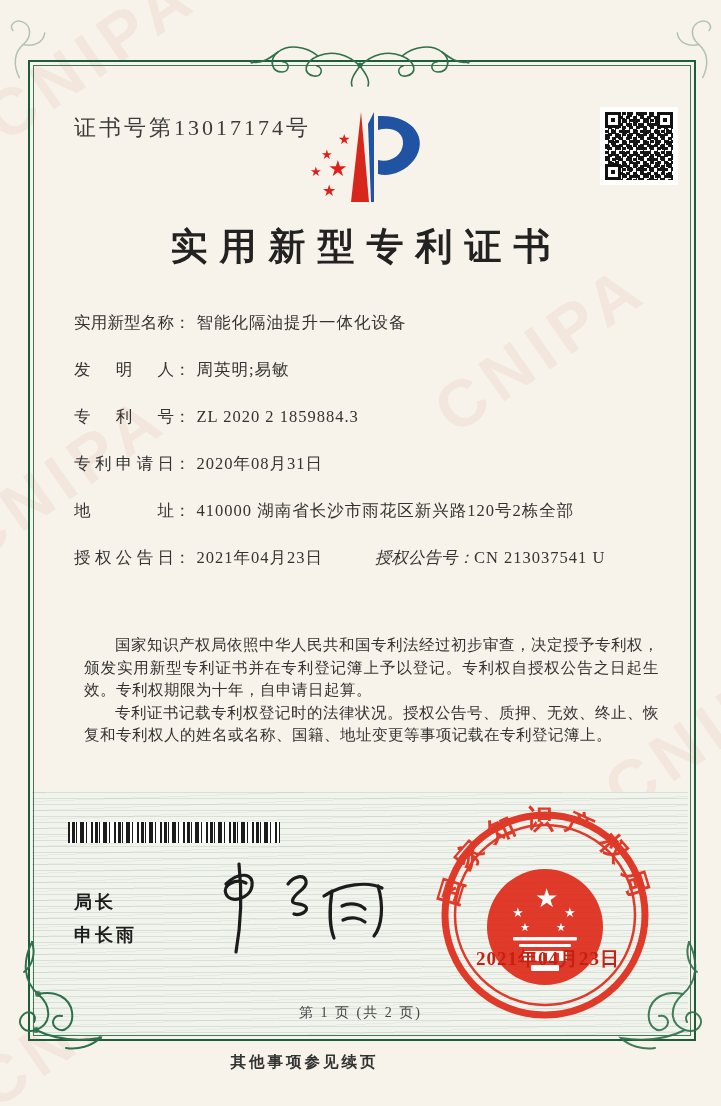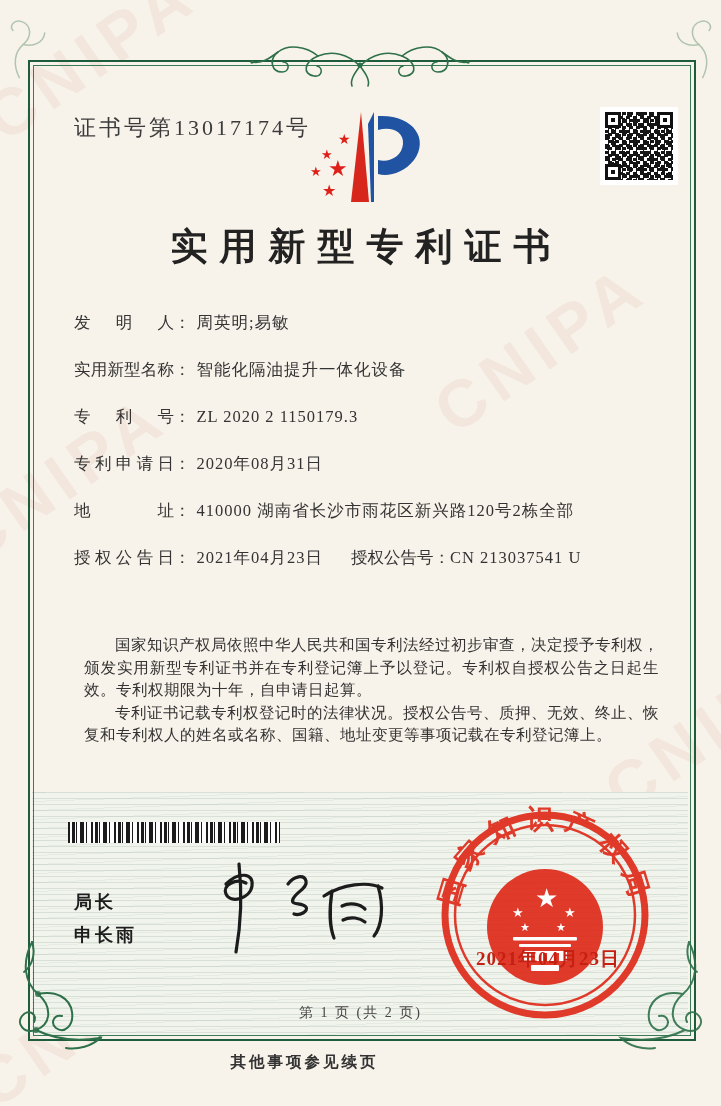--- a/index.html
+++ b/index.html
@@ -33,21 +33,21 @@
       background-size:7px 7px, 11px 11px;background-color:#fff;}
   .finder{position:absolute;width:16px;height:16px;border:3px solid #111;background:#fff;box-sizing:border-box;}
   .finder::after{content:"";position:absolute;left:3px;top:3px;width:4px;height:4px;background:#111;}
   .f-tl{left:0;top:0;} .f-tr{right:0;top:0;} .f-bl{left:0;bottom:0;}
   
   .fields{left:74px;top:311px;width:575px;font-size:16.5px;color:#333;}
   .frow{height:47px;line-height:24px;}
   .flabel{display:inline-block;width:100px;text-align:justify;text-align-last:justify;letter-spacing:0;}
   .fcolon{display:inline-block;margin-right:6px;}
   .fval{letter-spacing:1px;}
-  .frow7 .second{margin-left:28px;}
+  .frow7 .second{margin-left:52px;font-style:italic;}
   .paras{left:84px;top:634px;width:575px;font-size:15.5px;line-height:22.5px;
       text-align:justify;color:#333;}
   .paras p{margin:0;text-indent:2em;letter-spacing:.5px;}
   
   .barcode{left:68px;top:822px;width:212px;height:21px;
       background:repeating-linear-gradient(90deg,
         #1b1b1b 0 2px, #fdfdfd 2px 4px, #1b1b1b 4px 7px, #fdfdfd 7px 8px,
         #1b1b1b 8px 9px, #fdfdfd 9px 12px, #1b1b1b 12px 16px, #fdfdfd 16px 18px,
         #1b1b1b 18px 19px, #fdfdfd 19px 23px);}
   .signer{left:74px;top:886px;font-family:"Liberation Sans","DejaVu Sans",sans-serif;
@@ -145,27 +145,27 @@
     <div class="finder f-tl"></div>
     <div class="finder f-tr"></div>
     <div class="finder f-bl"></div>
   </div>
 </div>
 
 <div class="abs title">实用新型专利证书</div>
 
 <div class="abs fields">
   <div class="frow">
+    <span class="flabel">实用新型名称</span><span class="fcolon">：</span><span class="fval">智能化隔油提升一体化设备</span>
+  </div>
+  <div class="frow">
     <span class="flabel">发明人</span><span class="fcolon">：</span><span class="fval">周英明;易敏</span>
   </div>
   <div class="frow">
-    <span class="flabel">实用新型名称</span><span class="fcolon">：</span><span class="fval">智能化隔油提升一体化设备</span>
-  </div>
-  <div class="frow">
-    <span class="flabel">专利号</span><span class="fcolon">：</span><span class="fval">ZL 2020 2 1150179.3</span>
+    <span class="flabel">专利号</span><span class="fcolon">：</span><span class="fval">ZL 2020 2 1859884.3</span>
   </div>
   <div class="frow">
     <span class="flabel">专利申请日</span><span class="fcolon">：</span><span class="fval">2020年08月31日</span>
   </div>
   <div class="frow">
     <span class="flabel">地址</span><span class="fcolon">：</span><span class="fval">410000 湖南省长沙市雨花区新兴路120号2栋全部</span>
   </div>
   <div class="frow frow7">
     <span class="flabel">授权公告日</span><span class="fcolon">：</span><span class="fval">2021年04月23日</span><span class="second"><b style="font-weight:normal">授权公告号</b>：</span><span class="fval">CN 213037541 U</span>
   </div>

